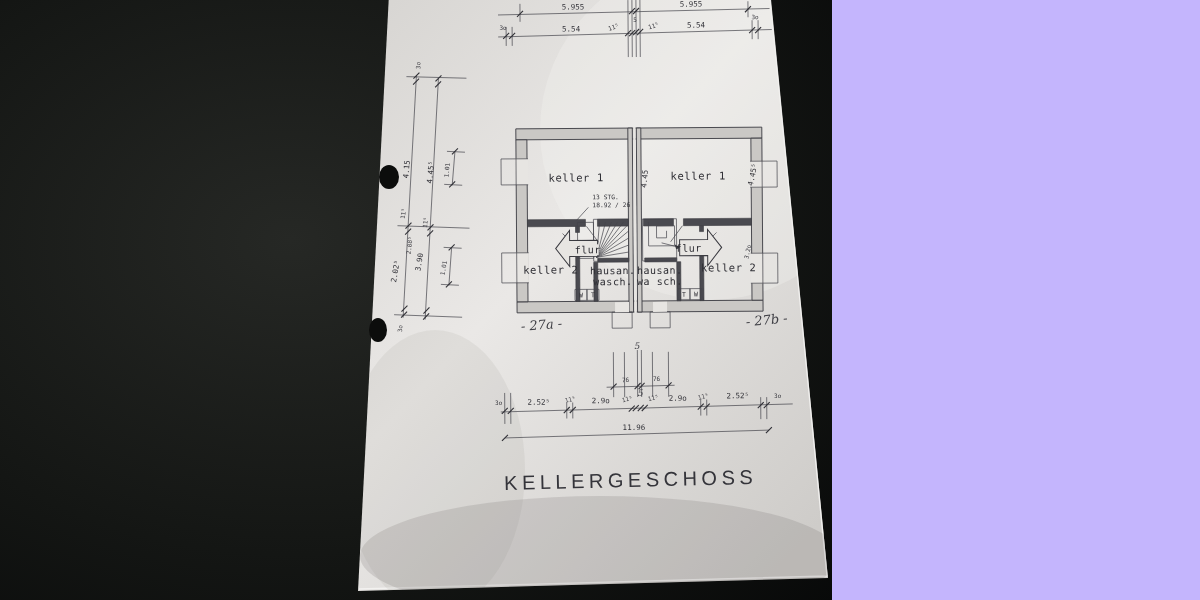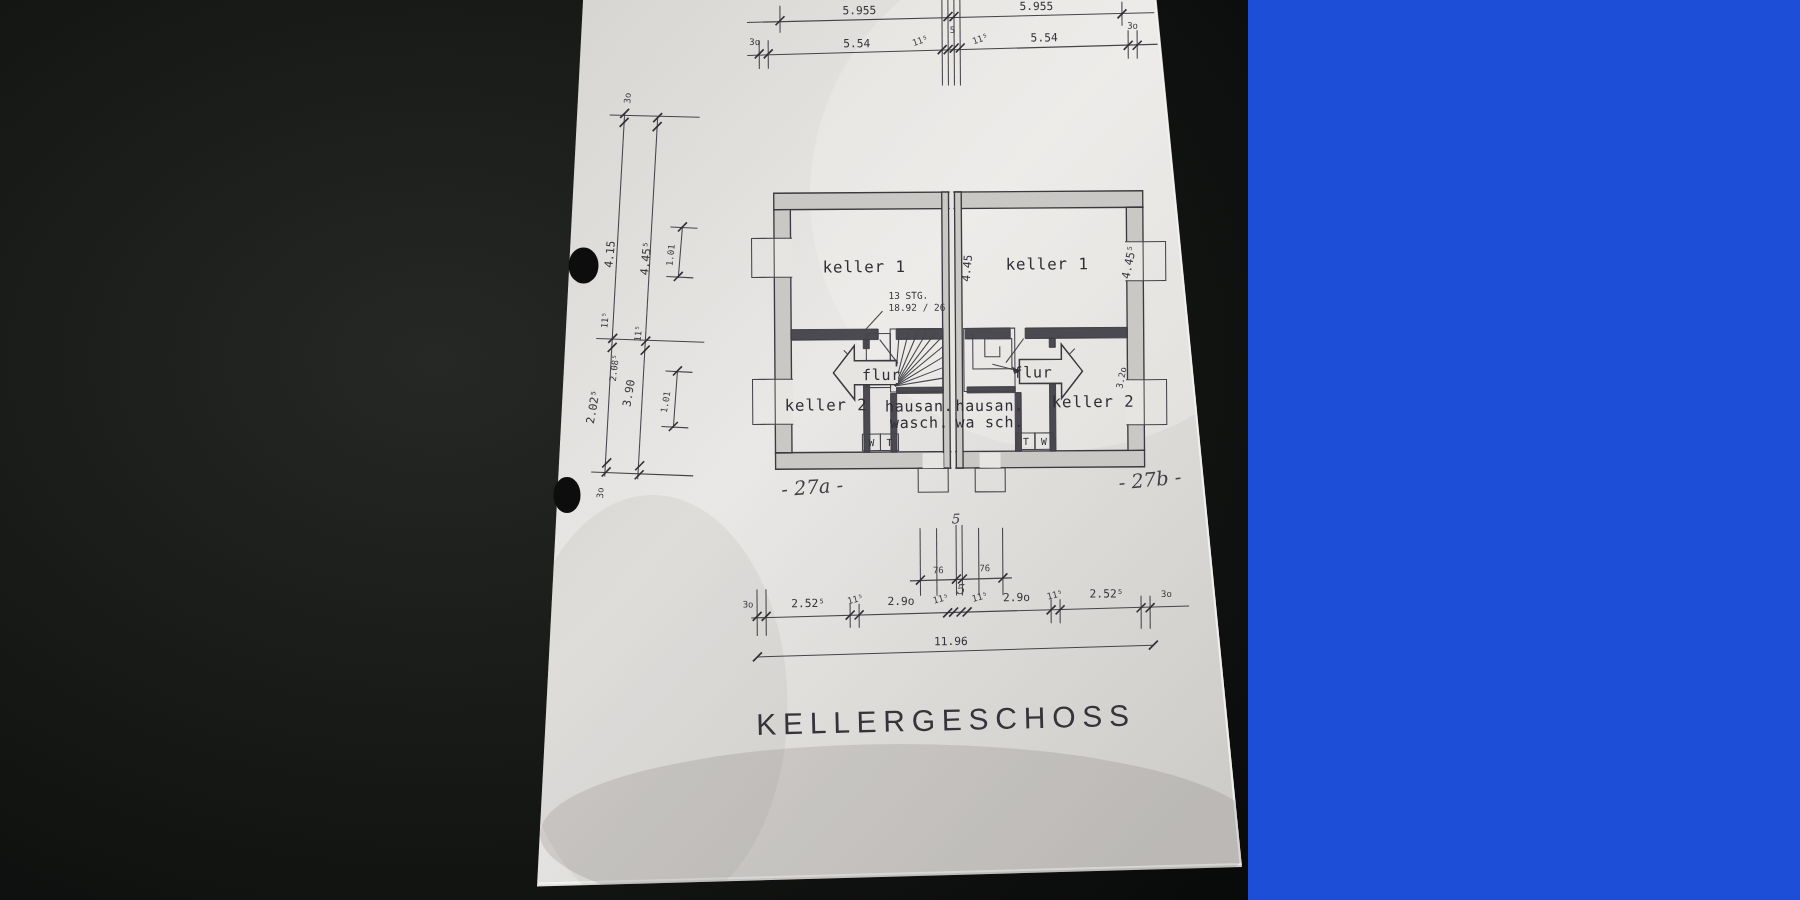--- a/index.html
+++ b/index.html
@@ -1,16 +1,16 @@
 <!DOCTYPE html>
 <html><head>
 <meta charset="utf-8">
 <style>
   html,body{margin:0;padding:0;background:#ffffff;}
-  .stage{position:relative;width:1200px;height:600px;overflow:hidden;background:#1d4ed8;}
+  .stage{position:relative;width:1200px;height:600px;overflow:hidden;background:#c4b5fd;}
   svg{position:absolute;left:0;top:0;}
   .lnt{stroke:#44444a;stroke-width:.7;fill:none;}
   .tk{stroke:#2f2f35;stroke-width:1.1;fill:none;}
   .wall{fill:#caC8c5;stroke:#3a3a40;stroke-width:.9;}
   .iwall{fill:#4a4a50;stroke:#3a3a40;stroke-width:.6;}
   .t-room{font-family:"DejaVu Sans Mono",monospace;font-size:10.5px;fill:#2e2e34;letter-spacing:.6px;}
   .t-flur{font-family:"DejaVu Sans Mono",monospace;font-size:10px;fill:#2e2e34;letter-spacing:.5px;}
   .t-box{font-family:"DejaVu Sans Mono",monospace;font-size:6.5px;fill:#2e2e34;}
   .t-note{font-family:"DejaVu Sans Mono",monospace;font-size:6.3px;fill:#35353b;}
   .t-dim{font-family:"DejaVu Sans Mono",monospace;font-size:7.5px;fill:#35353b;}

